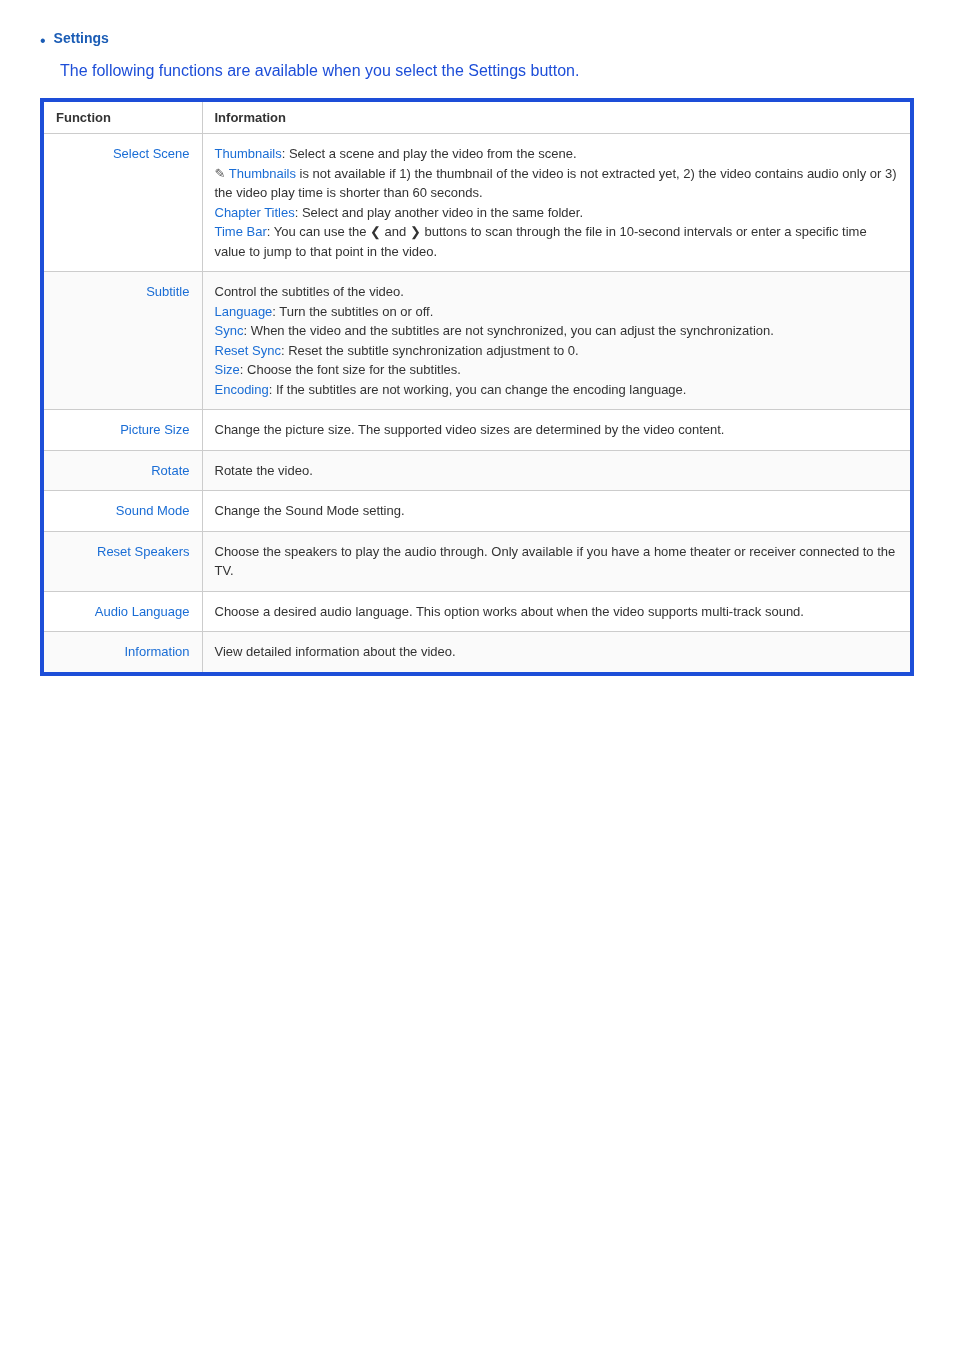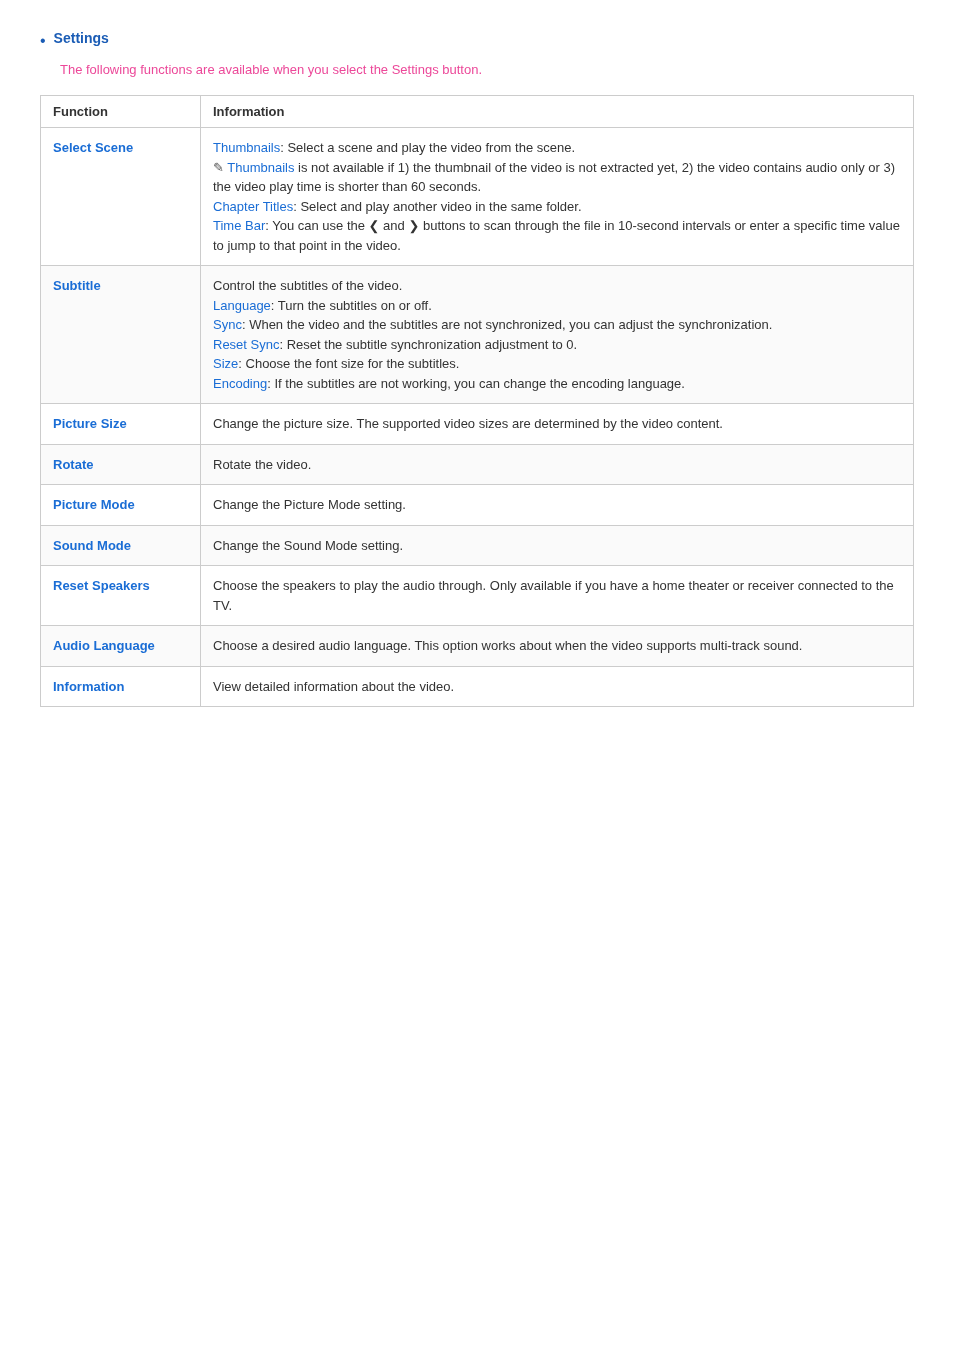--- a/index.html
+++ b/index.html
@@ -26,29 +26,29 @@
       margin-right: 8px;
       line-height: 1.4;
     }
     .settings-link {
       color: #1a5cb5;
       font-weight: bold;
       font-size: 14px;
       text-decoration: none;
     }
     .intro-text {
-      color: #ec4899;
+      color: #1d4ed8;
       margin-bottom: 18px;
-      font-size: 13px;
+      font-size: 16px;
       padding-left: 20px;
     }
     table {
       border-collapse: collapse;
       width: 100%;
-      border: 1px solid #1d4ed8;
+      border: 4px solid #1d4ed8;
     }
     thead tr {
       background-color: #f5f5f5;
     }
     th {
       border: 1px solid #ccc;
       padding: 8px 12px;
       text-align: left;
       font-weight: bold;
       font-size: 13px;
@@ -58,21 +58,22 @@
       border: 1px solid #ccc;
       padding: 10px 12px;
       vertical-align: top;
       font-size: 13px;
       color: #333;
       line-height: 1.5;
     }
     td:first-child {
       width: 160px;
       color: #1a6dd5;
-      font-weight: bold;
+      font-weight: normal;
+      text-align: right;
     }
     .blue {
       color: #1a6dd5;
     }
     .note-icon {
       color: #555;
       font-style: normal;
     }
     tr:nth-child(even) {
       background-color: #fafafa;
@@ -109,24 +110,20 @@
       </tr>
       <tr>
         <td>Picture Size</td>
         <td><span>Change the picture size. The supported video sizes are determined by the video content.</span></td>
       </tr>
       <tr>
         <td>Rotate</td>
         <td><span>Rotate the video.</span></td>
       </tr>
       <tr>
-        <td>Picture Mode</td>
-        <td><span>Change the Picture Mode setting.</span></td>
-      </tr>
-      <tr>
         <td>Sound Mode</td>
         <td><span>Change the Sound Mode setting.</span></td>
       </tr>
       <tr>
         <td>Reset Speakers</td>
         <td><span>Choose the speakers to play the audio through. Only available if you have a home theater or receiver connected to the TV.</span></td>
       </tr>
       <tr>
         <td>Audio Language</td>
         <td><span>Choose a desired audio language. This option works about when the video supports multi-track sound.</span></td>

